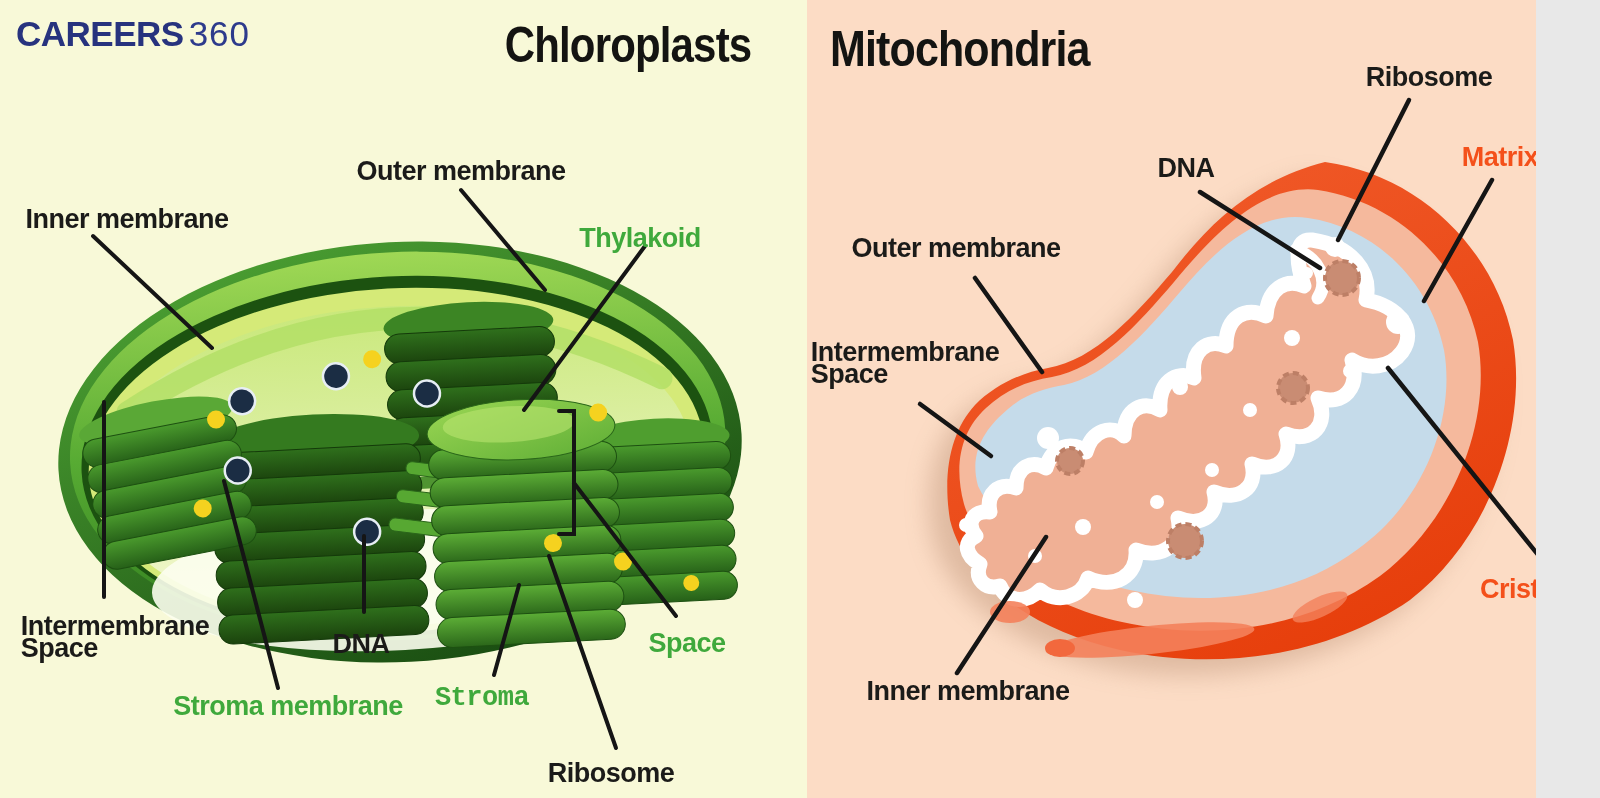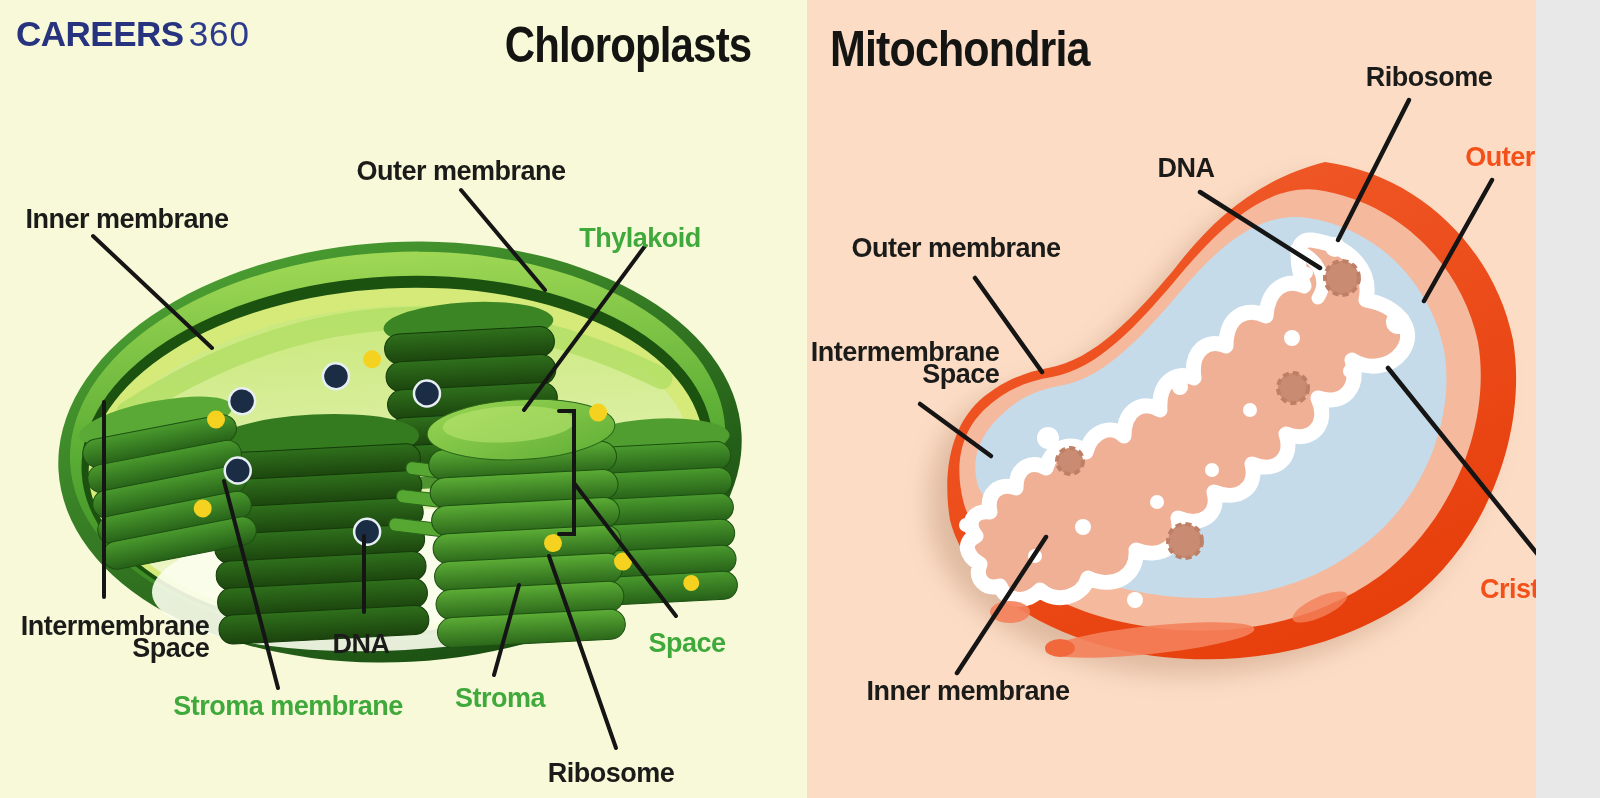--- a/index.html
+++ b/index.html
@@ -12,21 +12,21 @@
   .logo{position:absolute;left:16px;top:16px;font-size:35px;line-height:1;
         color:#27337e;letter-spacing:-0.5px;white-space:nowrap;}
   .logo .p{font-weight:bold;}
   .logo .s{font-weight:normal;color:#2d3b8c;margin-left:5px;letter-spacing:1px;}
   .title{position:absolute;font-weight:bold;font-size:50px;line-height:1;
          color:#141412;white-space:nowrap;letter-spacing:-1px;}
   .title.chloro{left:628px;top:45px;transform:translate(-50%,-50%) scaleX(.84);}
   .title.mito{left:830px;top:49px;transform:translate(0,-50%) scaleX(.86);transform-origin:left center;}
   .lbl{position:absolute;transform:translate(-50%,-50%);
        font-weight:bold;font-size:27px;line-height:22px;color:#1b1b19;
-       white-space:nowrap;letter-spacing:-0.5px;text-align:right;}
+       white-space:nowrap;letter-spacing:-0.5px;text-align:left;}
   .lbl.green{color:#3fa93c;}
   .lbl.orange{color:#f4501a;}
 </style>
 </head>
 <body>
 
 <div class="stage">
   <div class="panel left"></div>
   <div class="panel right"></div>
 
@@ -254,27 +254,27 @@
 
   <div class="lbl" style="left:461px;top:171px;">Outer membrane</div>
   <div class="lbl" style="left:127px;top:219px;">Inner membrane</div>
   <div class="lbl green" style="left:640px;top:238px;">Thylakoid</div>
   <div class="lbl" style="left:115px;top:637px;">
     <div>Intermembrane</div>
     <div>Space</div>
   </div>
   <div class="lbl" style="left:361px;top:644px;">DNA</div>
   <div class="lbl green" style="left:288px;top:706px;">Stroma membrane</div>
-  <div class="lbl green" style="left:500px;top:698px;">Stroma</div>
+  <div class="lbl green" style="left:482px;top:698px;font-family:Liberation Mono, monospace;">Stroma</div>
   <div class="lbl green" style="left:687px;top:643px;">Space</div>
   <div class="lbl" style="left:611px;top:773px;">Ribosome</div>
 
   <div class="lbl" style="left:1429px;top:77px;">Ribosome</div>
   <div class="lbl" style="left:1186px;top:168px;">DNA</div>
-  <div class="lbl orange" style="left:1500px;top:157px;">Outer</div>
+  <div class="lbl orange" style="left:1500px;top:157px;">Matrix</div>
   <div class="lbl" style="left:956px;top:248px;">Outer membrane</div>
   <div class="lbl" style="left:905px;top:363px;">
     <div>Intermembrane</div>
     <div>Space</div>
   </div>
   <div class="lbl" style="left:968px;top:691px;">Inner membrane</div>
   <div class="lbl orange" style="left:1524px;top:589px;">Cristae</div>
 </div>
 
 </body></html>

